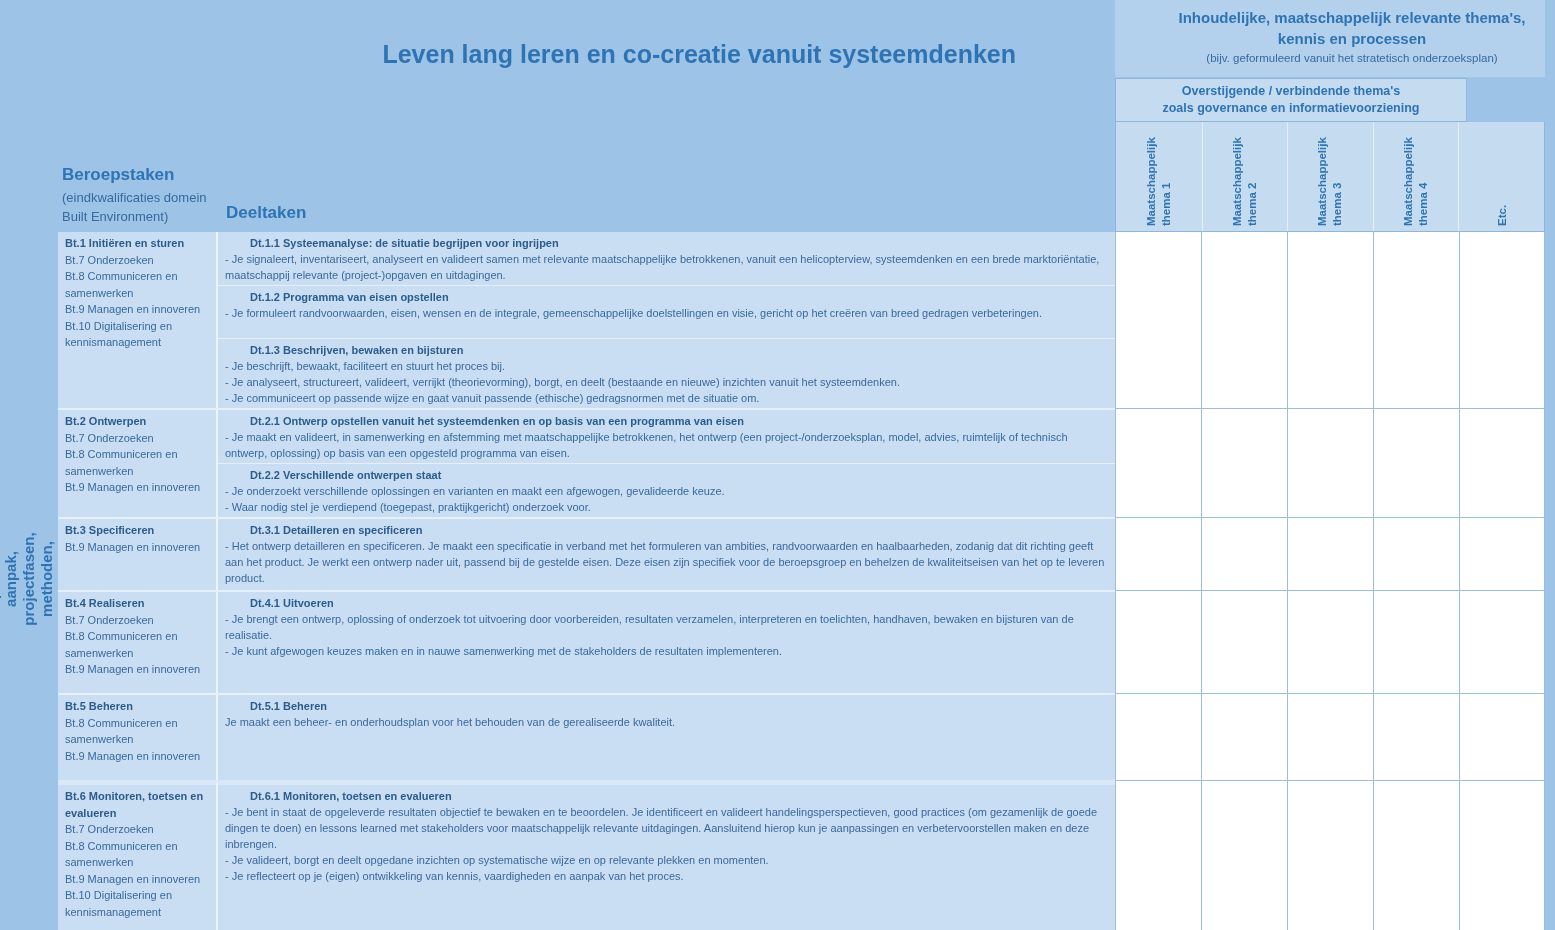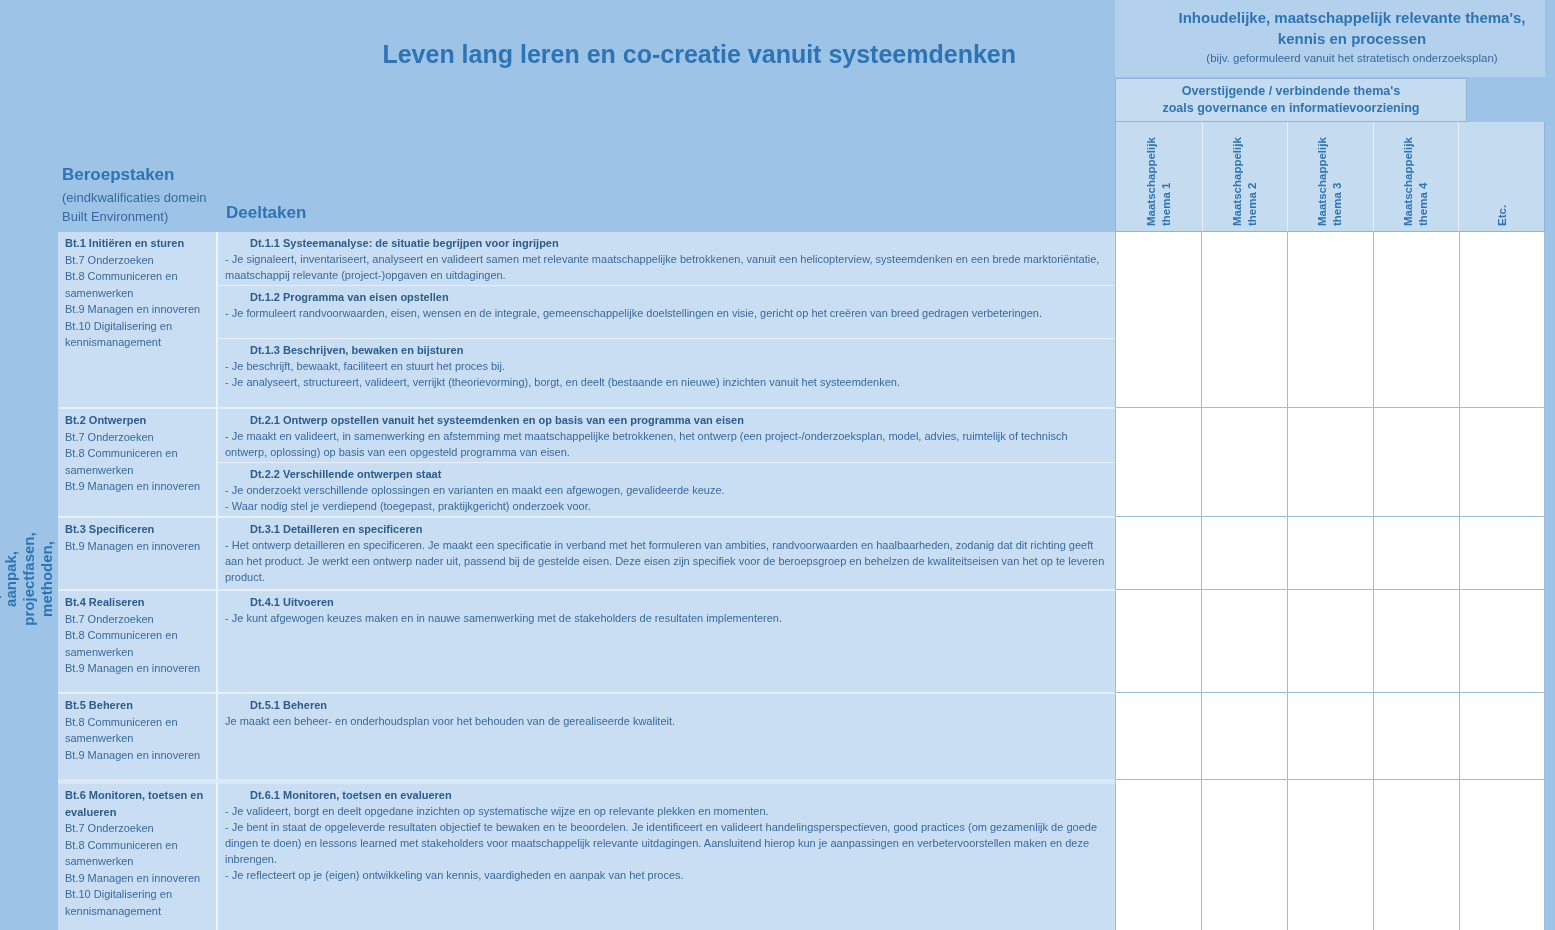--- a/index.html
+++ b/index.html
@@ -134,20 +134,21 @@
           <div class="dt-line">- Je signaleert, inventariseert, analyseert en valideert samen met relevante maatschappelijke betrokkenen, vanuit een helicopterview, systeemdenken en een brede marktoriëntatie, maatschappij relevante (project-)opgaven en uitdagingen.</div>
         </div>
         <div class="dt-cell inner" style="grid-area: 2 / 2;">
           <div class="dt-title">Dt.1.2 Programma van eisen opstellen</div>
           <div class="dt-line">- Je formuleert randvoorwaarden, eisen, wensen en de integrale, gemeenschappelijke doelstellingen en visie, gericht op het creëren van breed gedragen verbeteringen.</div>
         </div>
         <div class="dt-cell inner" style="grid-area: 3 / 2;">
           <div class="dt-title">Dt.1.3 Beschrijven, bewaken en bijsturen</div>
           <div class="dt-line">- Je beschrijft, bewaakt, faciliteert en stuurt het proces bij.</div>
           <div class="dt-line">- Je analyseert, structureert, valideert, verrijkt (theorievorming), borgt, en deelt (bestaande en nieuwe) inzichten vanuit het systeemdenken.</div>
+          <div class="dt-line">- Je communiceert op passende wijze en gaat vanuit passende (ethische) gedragsnormen met de situatie om.</div>
         </div>
         <div class="mx-cell" style="grid-area: 1 / 3 / span 3;"></div>
         <div class="mx-cell" style="grid-area: 1 / 4 / span 3;"></div>
         <div class="mx-cell" style="grid-area: 1 / 5 / span 3;"></div>
         <div class="mx-cell" style="grid-area: 1 / 6 / span 3;"></div>
         <div class="mx-cell last" style="grid-area: 1 / 7 / span 3;"></div>
       </div>
       <div class="band" style="grid-template-rows: minmax(54px, auto) minmax(48px, auto);">
         <div class="bt-cell" style="grid-row: 1 / span 2;">
           <div class="bt-main">Bt.2 Ontwerpen</div>
@@ -187,20 +188,21 @@
       </div>
       <div class="band" style="grid-template-rows: minmax(103px, auto);">
         <div class="bt-cell" style="grid-row: 1 / span 1;">
           <div class="bt-main">Bt.4 Realiseren</div>
           <div class="bt-extra">Bt.7 Onderzoeken</div>
           <div class="bt-extra">Bt.8 Communiceren en samenwerken</div>
           <div class="bt-extra">Bt.9 Managen en innoveren</div>
         </div>
         <div class="dt-cell lead" style="grid-area: 1 / 2;">
           <div class="dt-title">Dt.4.1 Uitvoeren</div>
+          <div class="dt-line">- Je brengt een ontwerp, oplossing of onderzoek tot uitvoering door voorbereiden, resultaten verzamelen, interpreteren en toelichten, handhaven, bewaken en bijsturen van de realisatie.</div>
           <div class="dt-line">- Je kunt afgewogen keuzes maken en in nauwe samenwerking met de stakeholders de resultaten implementeren.</div>
         </div>
         <div class="mx-cell" style="grid-area: 1 / 3 / span 1;"></div>
         <div class="mx-cell" style="grid-area: 1 / 4 / span 1;"></div>
         <div class="mx-cell" style="grid-area: 1 / 5 / span 1;"></div>
         <div class="mx-cell" style="grid-area: 1 / 6 / span 1;"></div>
         <div class="mx-cell last" style="grid-area: 1 / 7 / span 1;"></div>
       </div>
       <div class="band" style="grid-template-rows: minmax(87px, auto);">
         <div class="bt-cell" style="grid-row: 1 / span 1;">
@@ -221,22 +223,22 @@
       <div class="band wide-gap" style="grid-template-rows: minmax(157px, auto);">
         <div class="bt-cell" style="grid-row: 1 / span 1;">
           <div class="bt-main">Bt.6 Monitoren, toetsen en evalueren</div>
           <div class="bt-extra">Bt.7 Onderzoeken</div>
           <div class="bt-extra">Bt.8 Communiceren en samenwerken</div>
           <div class="bt-extra">Bt.9 Managen en innoveren</div>
           <div class="bt-extra">Bt.10 Digitalisering en kennismanagement</div>
         </div>
         <div class="dt-cell lead" style="grid-area: 1 / 2;">
           <div class="dt-title">Dt.6.1 Monitoren, toetsen en evalueren</div>
+          <div class="dt-line">- Je bent in staat de opgeleverde resultaten objectief te bewaken en te beoordelen. Je identificeert en valideert handelingsperspectieven, good practices (om gezamenlijk de goede dingen te doen) en lessons learned met stakeholders voor maatschappelijk relevante uitdagingen. Aansluitend hierop kun je aanpassingen en verbetervoorstellen maken en deze inbrengen.</div>
           <div class="dt-line">- Je valideert, borgt en deelt opgedane inzichten op systematische wijze en op relevante plekken en momenten.</div>
-          <div class="dt-line">- Je bent in staat de opgeleverde resultaten objectief te bewaken en te beoordelen. Je identificeert en valideert handelingsperspectieven, good practices (om gezamenlijk de goede dingen te doen) en lessons learned met stakeholders voor maatschappelijk relevante uitdagingen. Aansluitend hierop kun je aanpassingen en verbetervoorstellen maken en deze inbrengen.</div>
           <div class="dt-line">- Je reflecteert op je (eigen) ontwikkeling van kennis, vaardigheden en aanpak van het proces.</div>
         </div>
         <div class="mx-cell" style="grid-area: 1 / 3 / span 1;"></div>
         <div class="mx-cell" style="grid-area: 1 / 4 / span 1;"></div>
         <div class="mx-cell" style="grid-area: 1 / 5 / span 1;"></div>
         <div class="mx-cell" style="grid-area: 1 / 6 / span 1;"></div>
         <div class="mx-cell last" style="grid-area: 1 / 7 / span 1;"></div>
       </div>
     </div>
 

